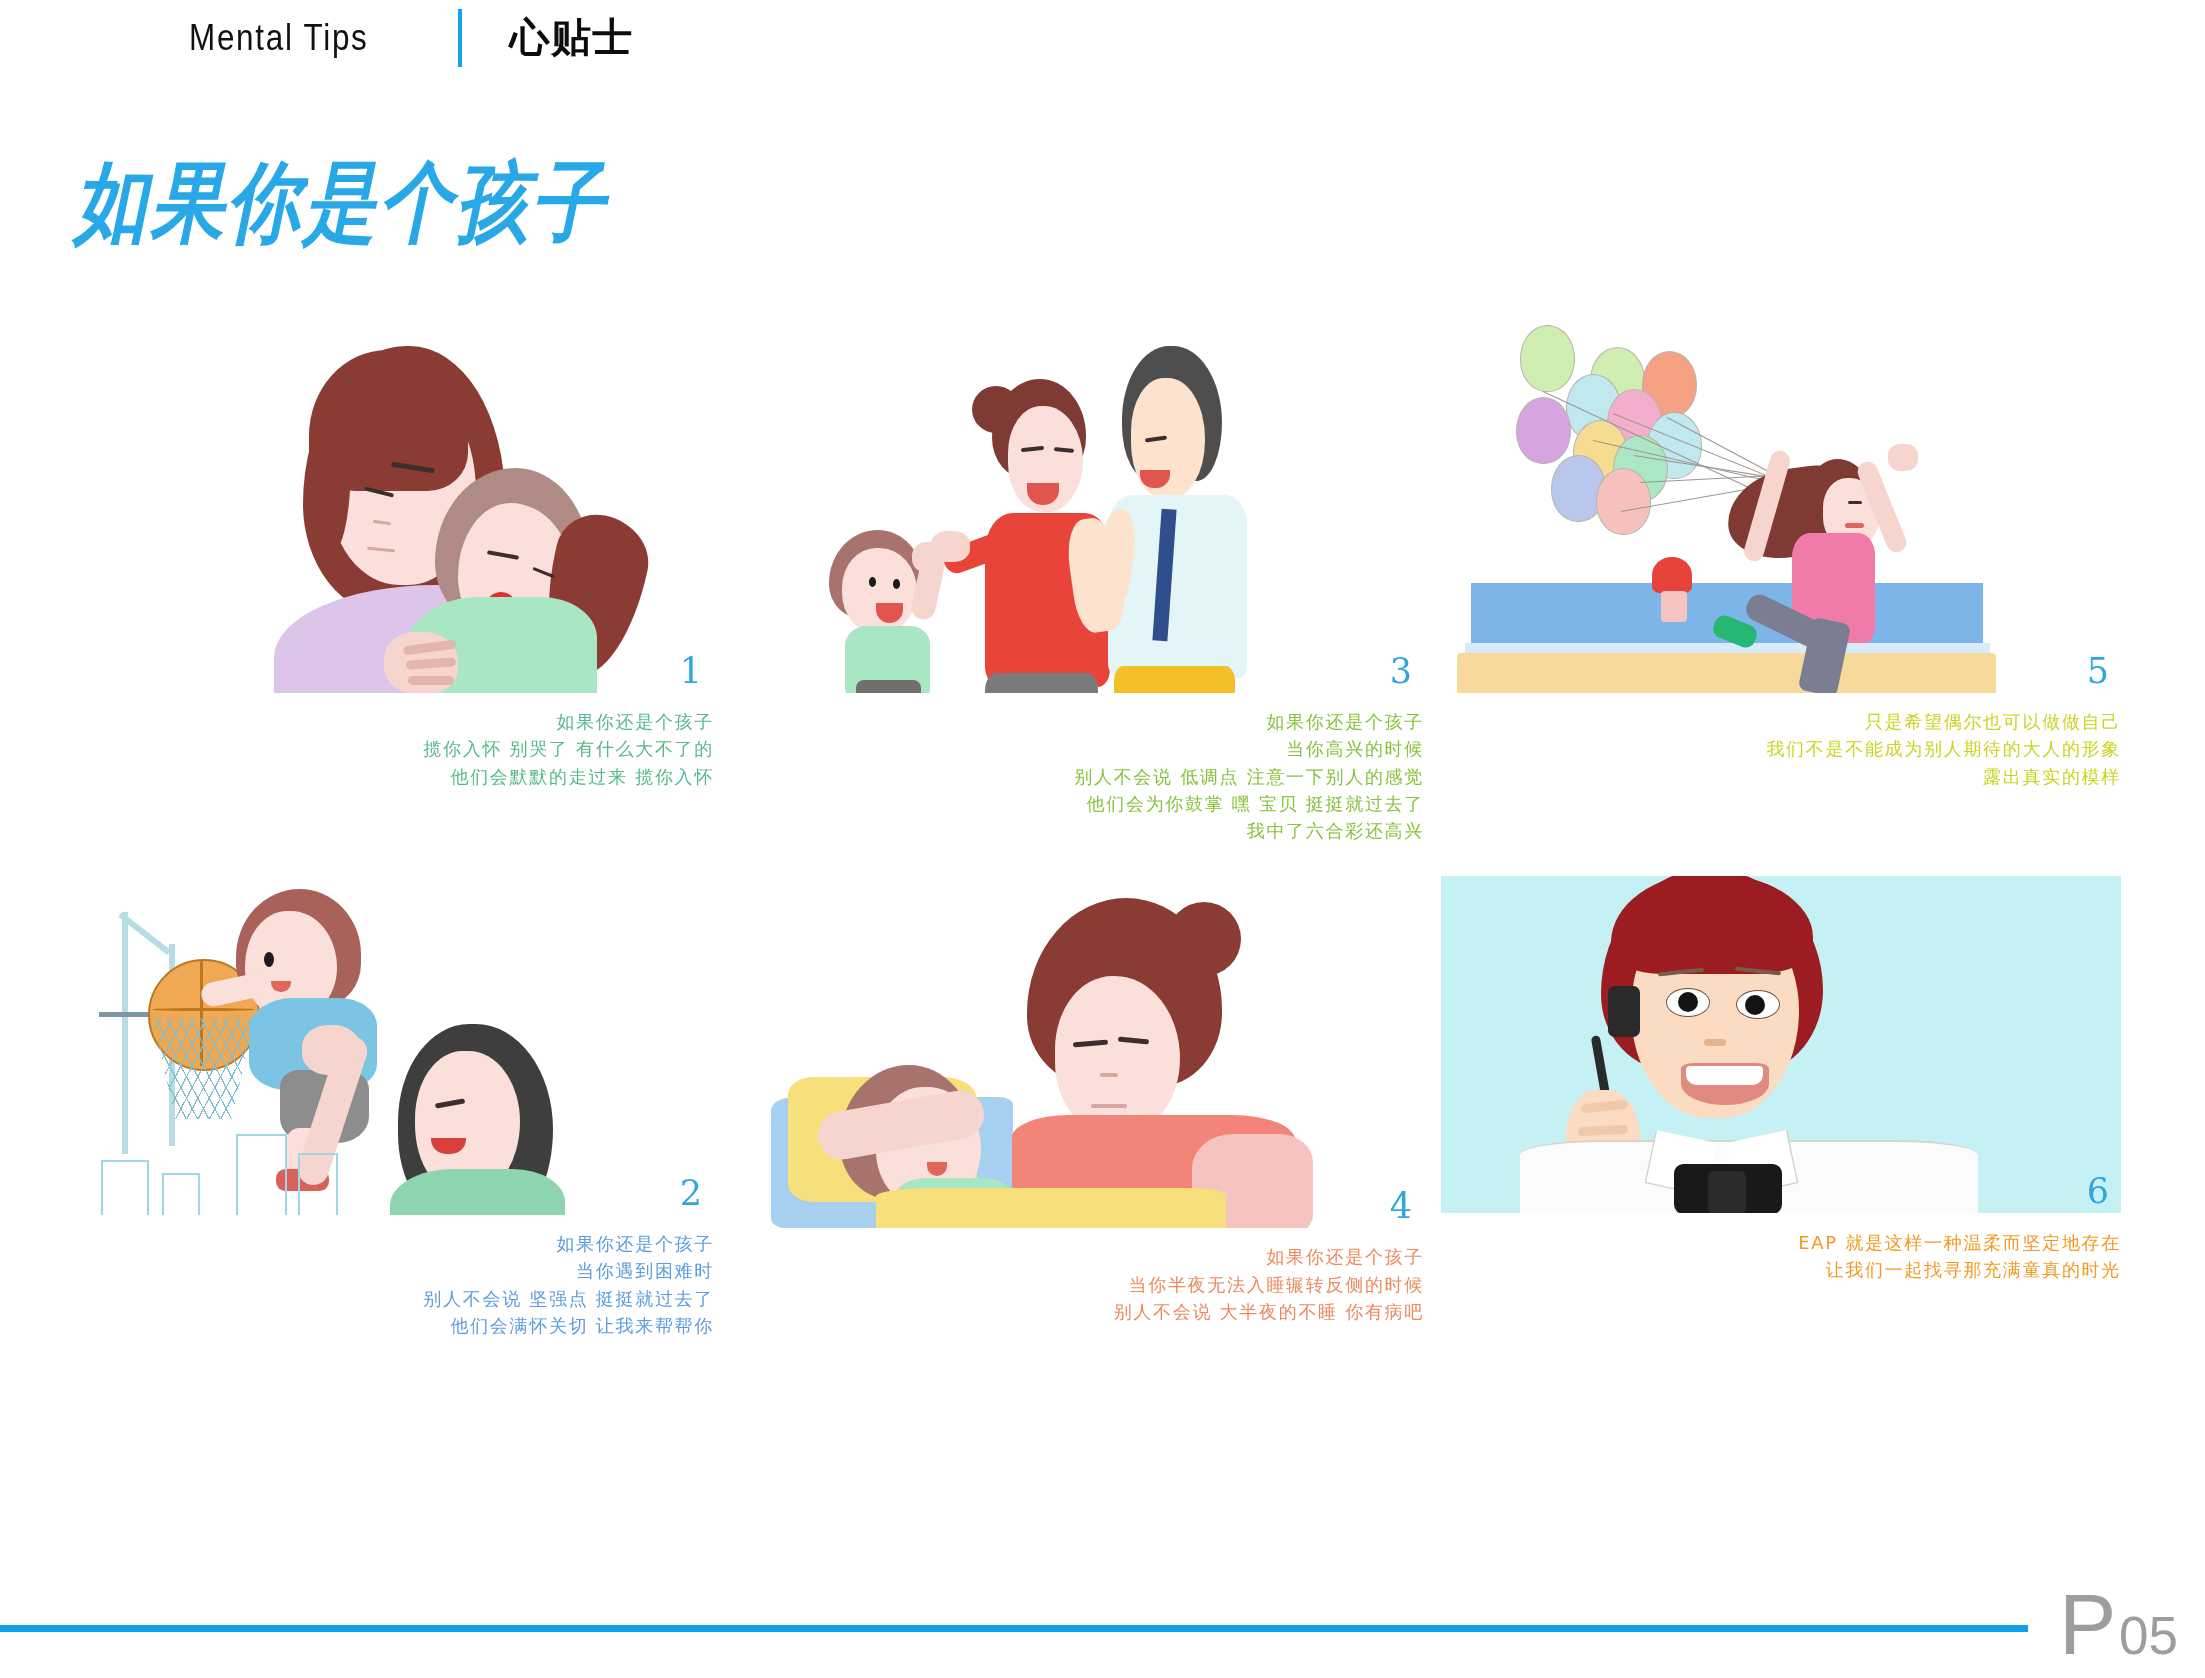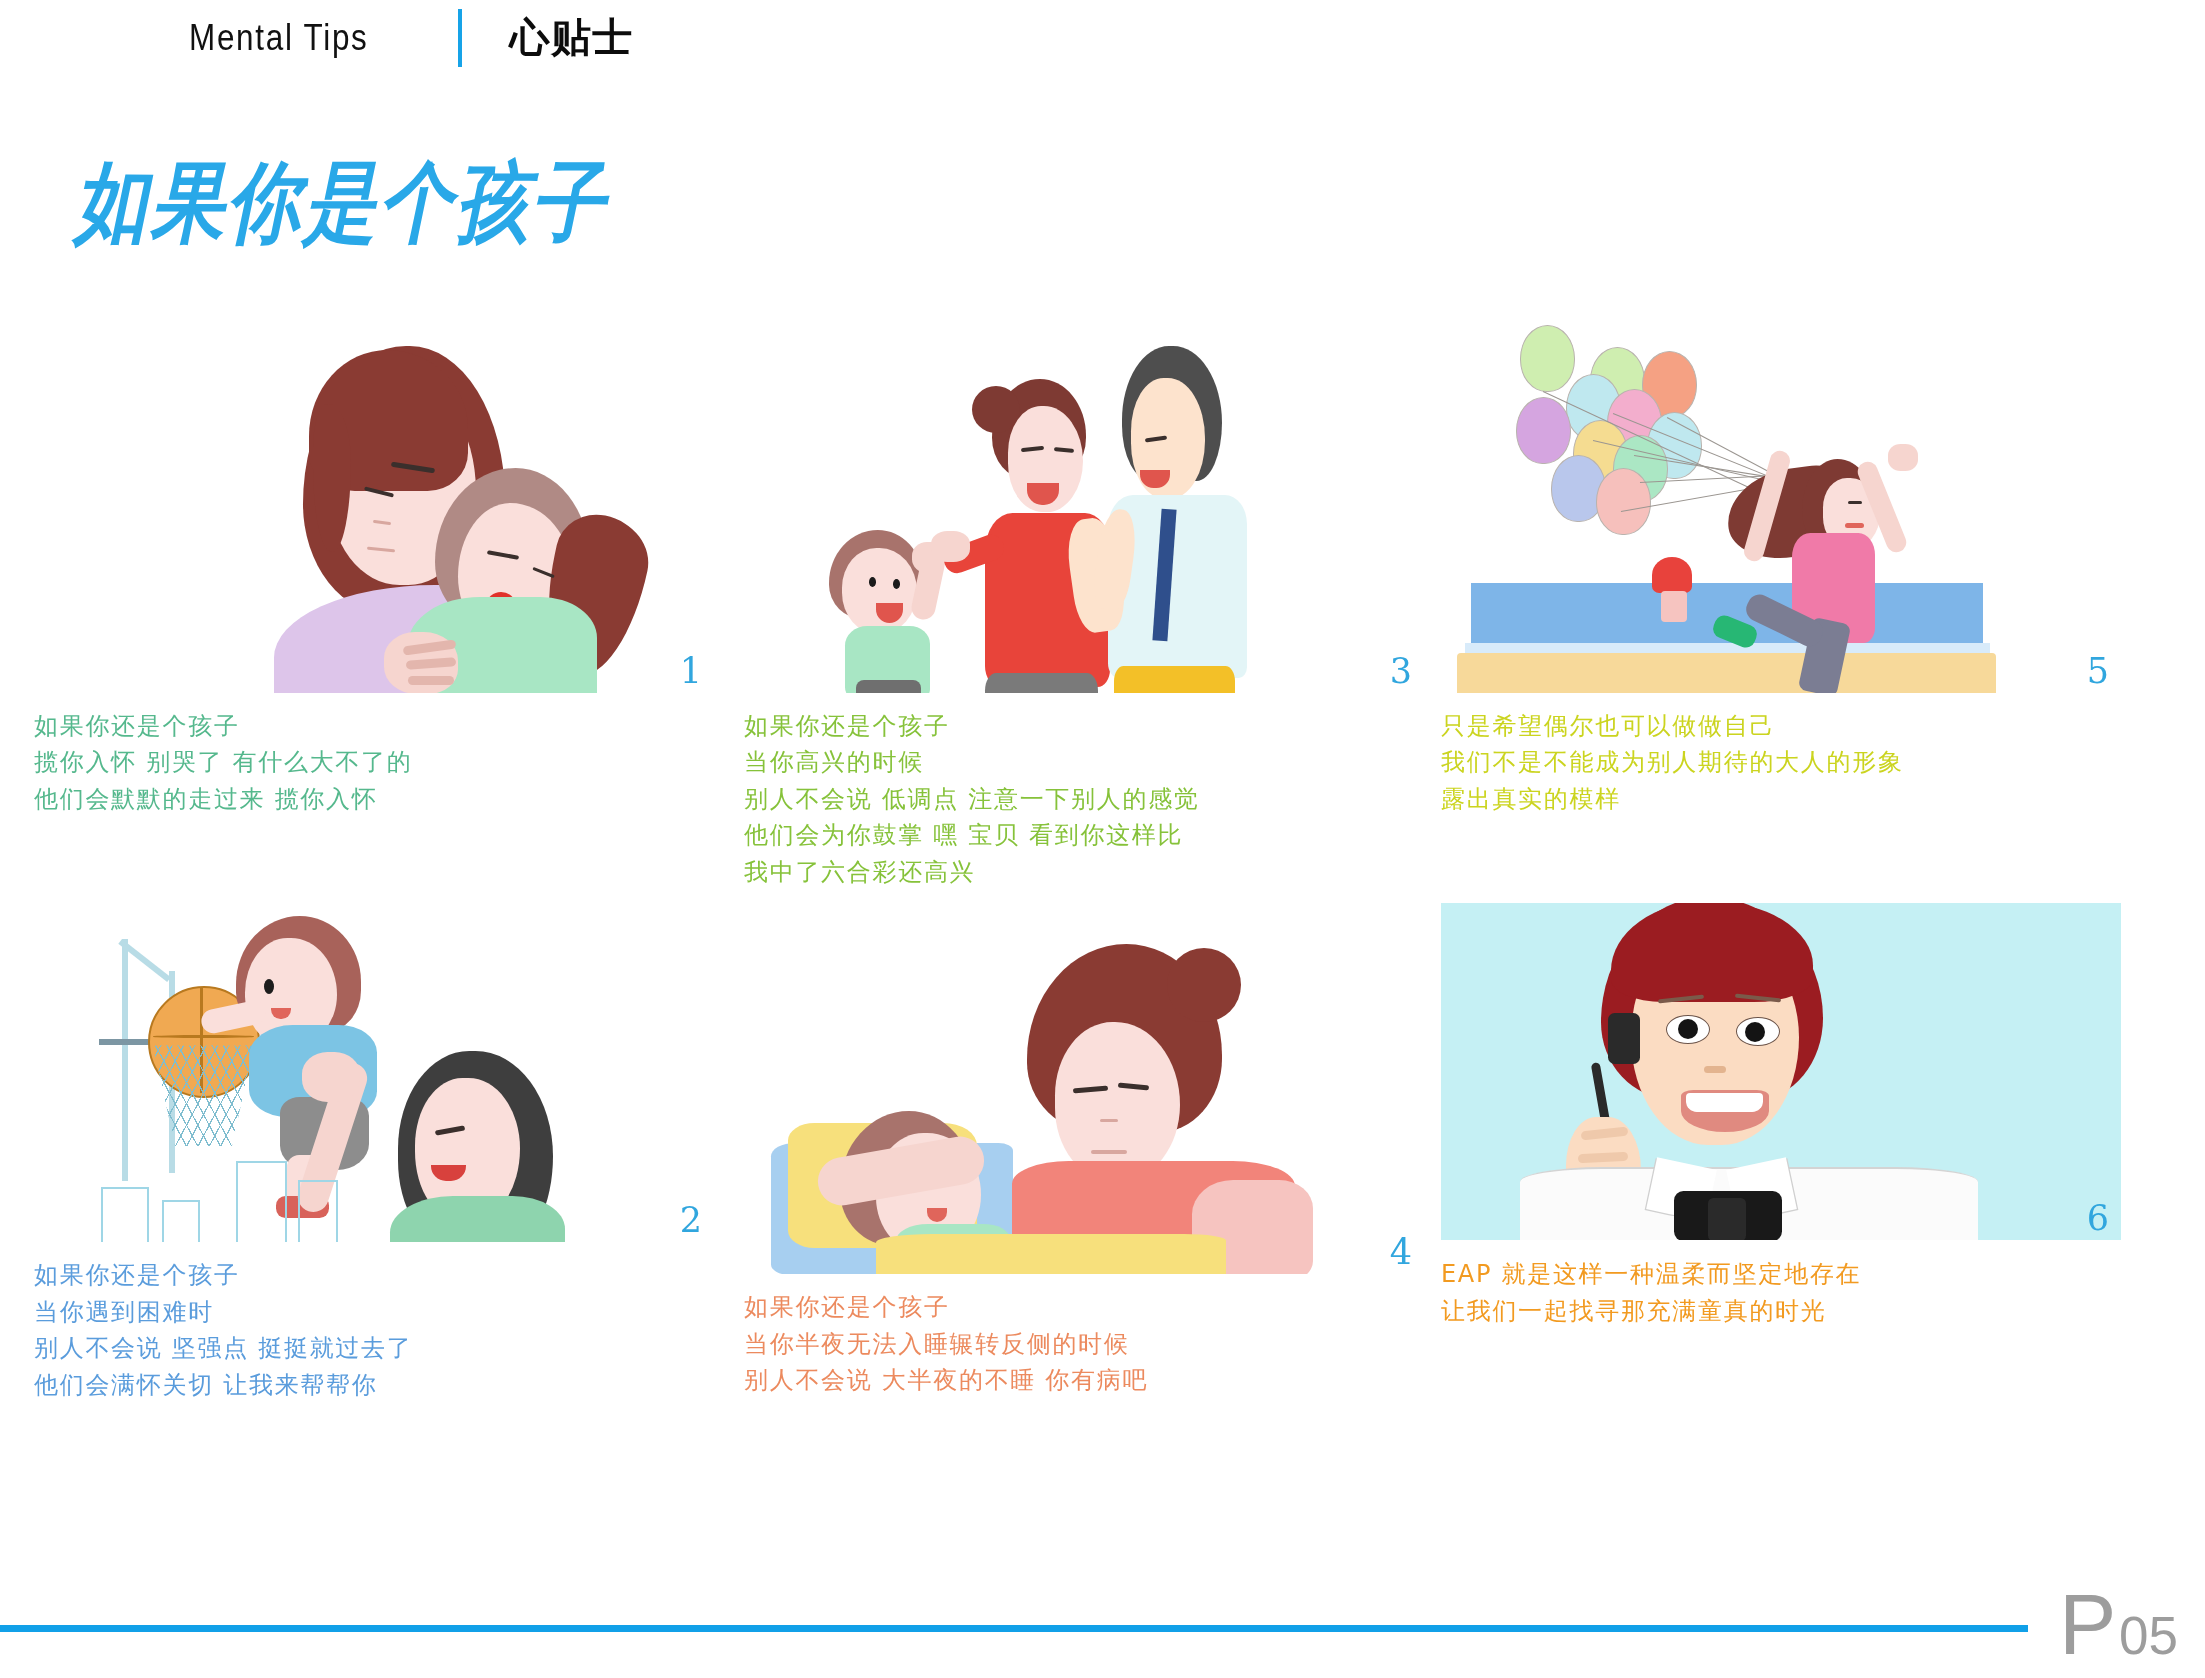--- a/index.html
+++ b/index.html
@@ -111,23 +111,23 @@
     position: absolute;
     right: 12px;
     bottom: 4px;
     font-family: "DejaVu Serif", "Liberation Serif", serif;
     font-size: 35px;
     color: #31a6de;
     line-height: 1;
     z-index: 30;
   }
   .caption {
-    text-align: left;
+    text-align: right;
     font-family: "DejaVu Sans", "Liberation Sans", sans-serif;
-    font-size: 24px;
+    font-size: 18px;
     line-height: 1.52;
     letter-spacing: 1.7px;
     white-space: nowrap;
   }
   .caption div { display: block; }
 
   
   .footer-rule {
     position: absolute;
     left: 0;
@@ -320,21 +320,21 @@
         <div class="art" style="left:413px;top:193px;width:15px;height:132px;background:#2f4f8c;transform:rotate(4deg);"></div>
         <div class="art" style="left:327px;top:202px;width:50px;height:114px;background:#fde3cd;border-radius:40% 44% 36% 34%;transform:rotate(-8deg);"></div>
         <div class="art" style="left:353px;top:193px;width:36px;height:101px;background:#fde3cd;border-radius:44% 46% 34% 36%;transform:rotate(8deg);"></div>
         <div class="art" style="left:370px;top:350px;width:121px;height:189px;background:#f3c028;border-radius:8% 8% 0 0;"></div>
         <span class="panel-num">3</span>
       </div>
       <div class="caption" style="color:#86c23a;margin-top:15px;">
         <div>如果你还是个孩子</div>
         <div>当你高兴的时候</div>
         <div>别人不会说  低调点  注意一下别人的感觉</div>
-        <div>他们会为你鼓掌  嘿  宝贝  看到你这样比</div>
+        <div>他们会为你鼓掌  嘿  宝贝  挺挺就过去了</div>
         <div>我中了六合彩还高兴</div>
       </div>
     </div>
 
     <div class="panel" style="margin-top:6.7px;">
       <div class="panel-art" style="height:377px;">
 
         <div class="art" style="left:27px;top:246px;width:242px;height:132px;background:#a7cff0;border-radius:10% 6% 4% 8%;"></div>
 
         <div class="art" style="left:44px;top:226px;width:189px;height:125px;background:#f7e07c;border-radius:14% 18% 16% 14%;"></div>

